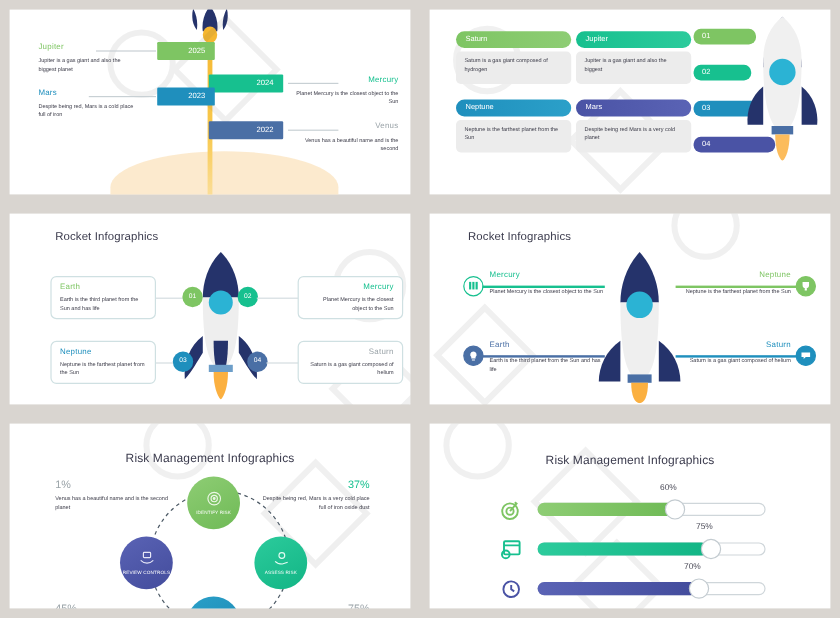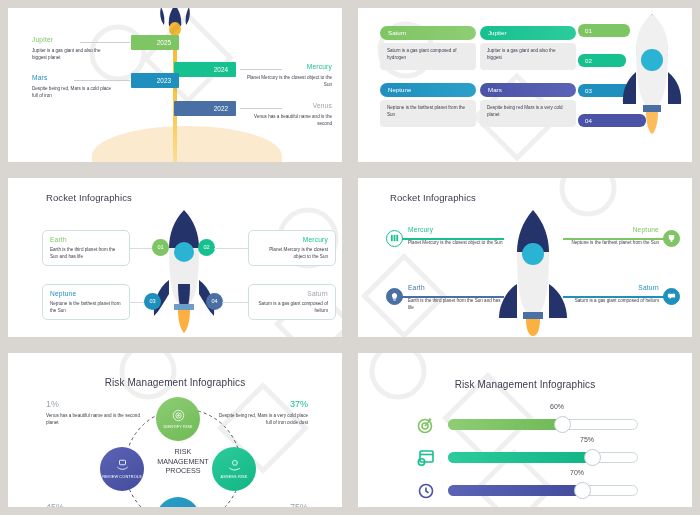--- a/index.html
+++ b/index.html
@@ -353,21 +353,20 @@
     <div class="pct" style="left:38px;top:46px;color:#9aa3a8;">1%</div>
     <div class="ptxt desc" style="left:38px;top:60px;">Venus has a beautiful name and is the second planet</div>
 
     <div class="pct" style="right:34px;top:46px;color:#17c08f;">37%</div>
     <div class="ptxt desc" style="right:34px;top:60px;text-align:right;">Despite being red, Mars is a very cold place full of iron oxide dust</div>
 
     <div class="pct" style="left:38px;top:149px;color:#9aa3a8;">45%</div>
 
     <div class="pct" style="right:34px;top:149px;color:#9aa3a8;">75%</div>
 
-    <div class="center" style="left:147px;top:94px;">RISK MANAGEMENT PROCESS</div>
 
     <div class="node" style="left:148px;top:44px;width:44px;height:44px;background:linear-gradient(150deg,#8ecd74,#6fba56);">
       <svg width="15" height="15" viewBox="0 0 20 20">
           <g fill="none" stroke="#eaf6e4" stroke-width="1.3">
             <circle cx="10" cy="10" r="7"></circle>
             <circle cx="10" cy="10" r="3.5"></circle>
             <circle cx="10" cy="10" r="1" fill="#eaf6e4"></circle>
           </g>
         </svg>
       <div class="nl">IDENTIFY RISK</div>

